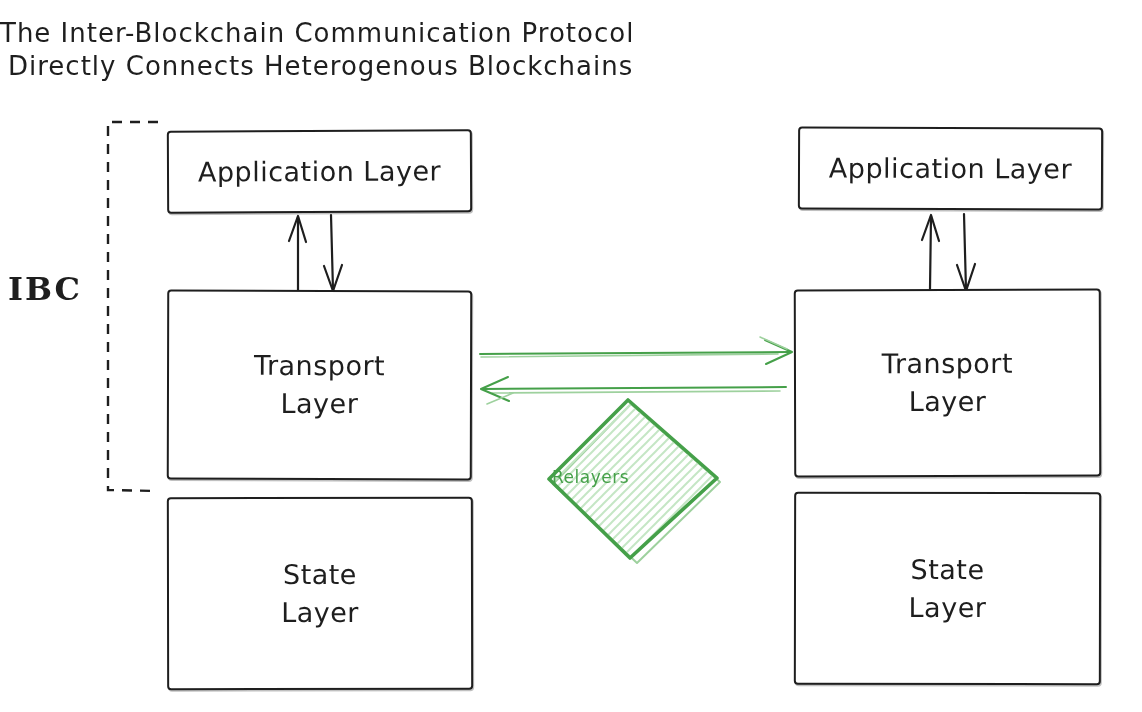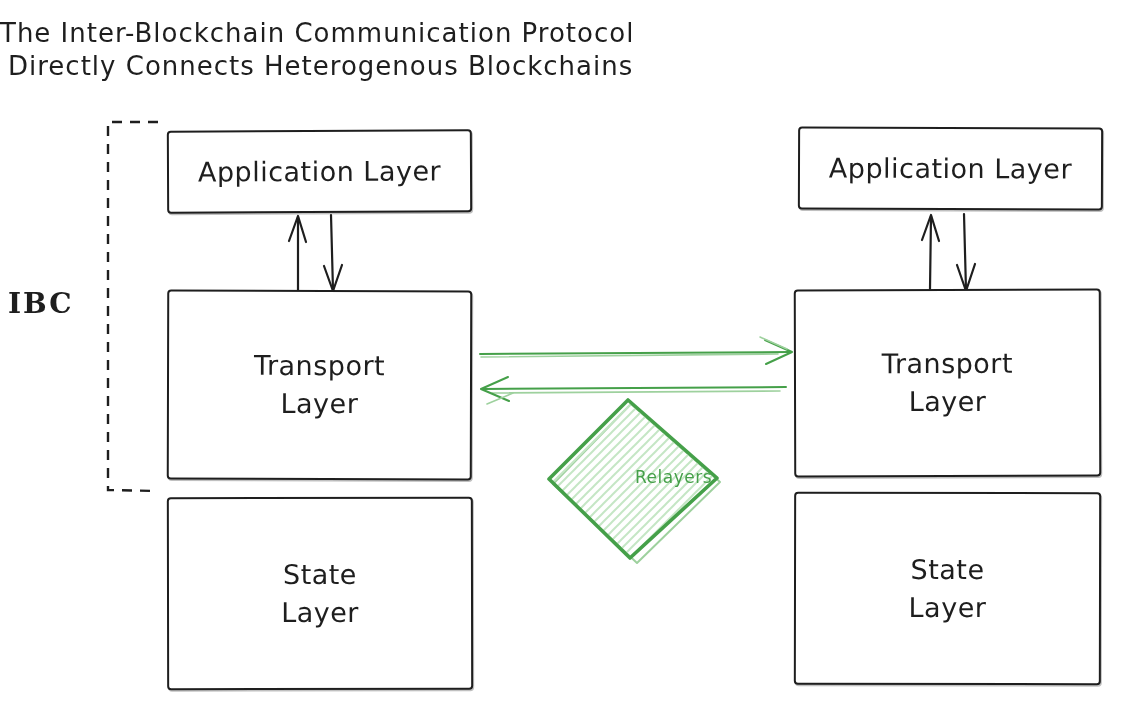--- a/index.html
+++ b/index.html
@@ -41,28 +41,28 @@
     border-radius:4px;
     background:var(--paper);
     box-shadow:1px 1.5px 0 rgba(30,30,30,.28);
     display:flex;flex-direction:column;
     align-items:center;justify-content:center;
     text-align:center;
     font-size:27px;line-height:38px;
     letter-spacing:.5px;
   }
   .ibc-label{
-    position:absolute;left:8px;top:287px;width:90px;
+    position:absolute;left:8px;top:270px;width:90px;
     font-family:"DejaVu Serif",serif;
-    font-size:28px;font-weight:bold;letter-spacing:2px;
+    font-size:32px;font-weight:bold;letter-spacing:2px;
     color:var(--ink);
   }
   .relayers-label{
     position:absolute;left:552px;top:467px;width:160px;
-    text-align:right;
+    text-align:left;
     font-size:17px;letter-spacing:.5px;
     color:var(--green);
   }
 </style>
 </head>
 <body>
 
 <div class="canvas">
 
   <svg class="svg-layer" width="1142" height="712" viewBox="0 0 1142 712" xmlns="http://www.w3.org/2000/svg">

